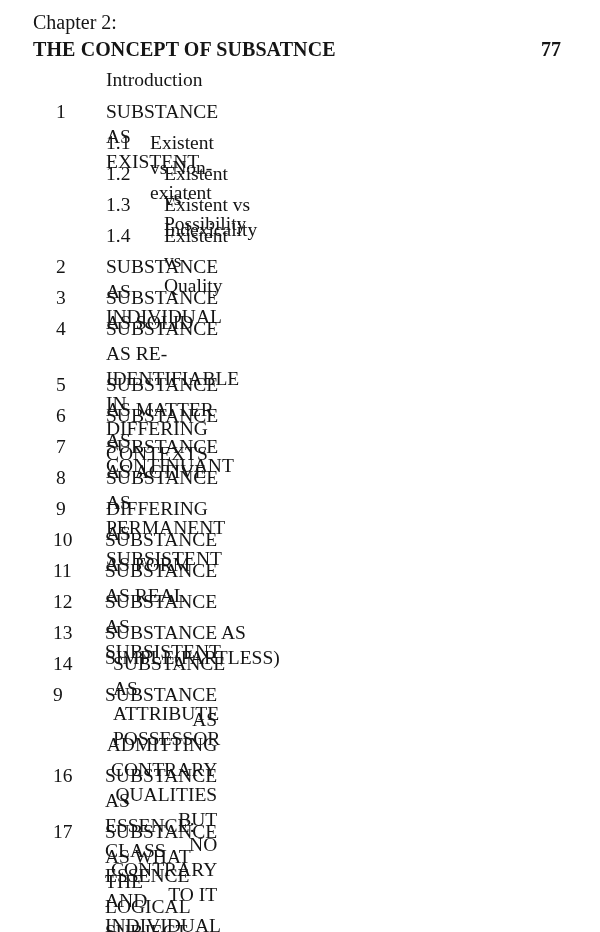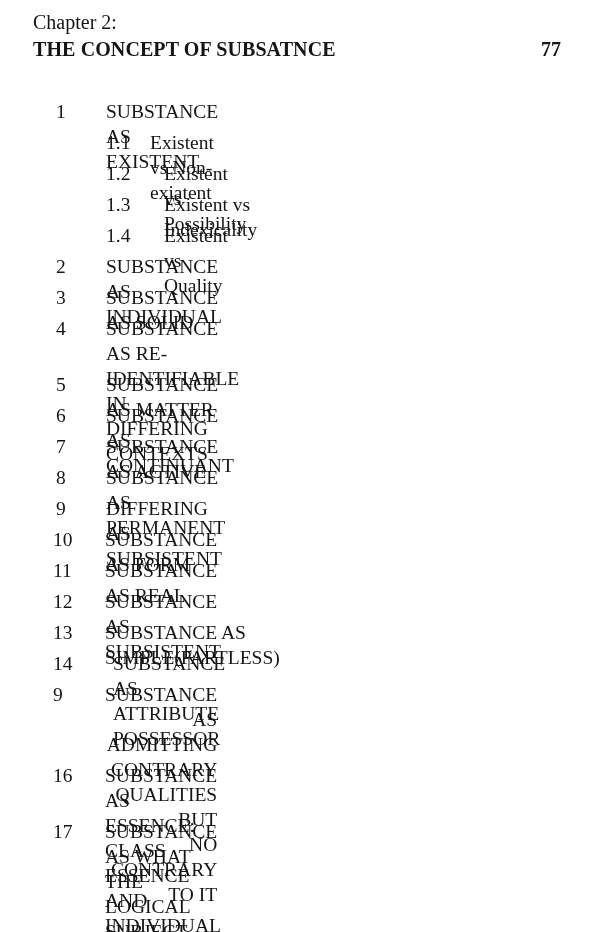--- a/index.html
+++ b/index.html
@@ -78,20 +78,21 @@
 
 <div class="page">
 
   <div class="chapter-label">Chapter 2:</div>
 
   <div class="chapter-title-row">
     <span class="title">THE CONCEPT OF SUBSATNCE</span>
     <span class="page-num">77</span>
   </div>
 
+  <div class="intro">Introduction</div>
 
   <div class="entry" style="left:56px; top:99px;">
     <span class="num">1</span>
     <span class="txt" style="left:50px;">SUBSTANCE AS EXISTENT</span>
   </div>
 
   <div class="entry" style="left:106px; top:130px;">
     <span class="num">1.1</span>
     <span class="txt" style="left:44px;">Existent vs Non-exiatent</span>
   </div>

